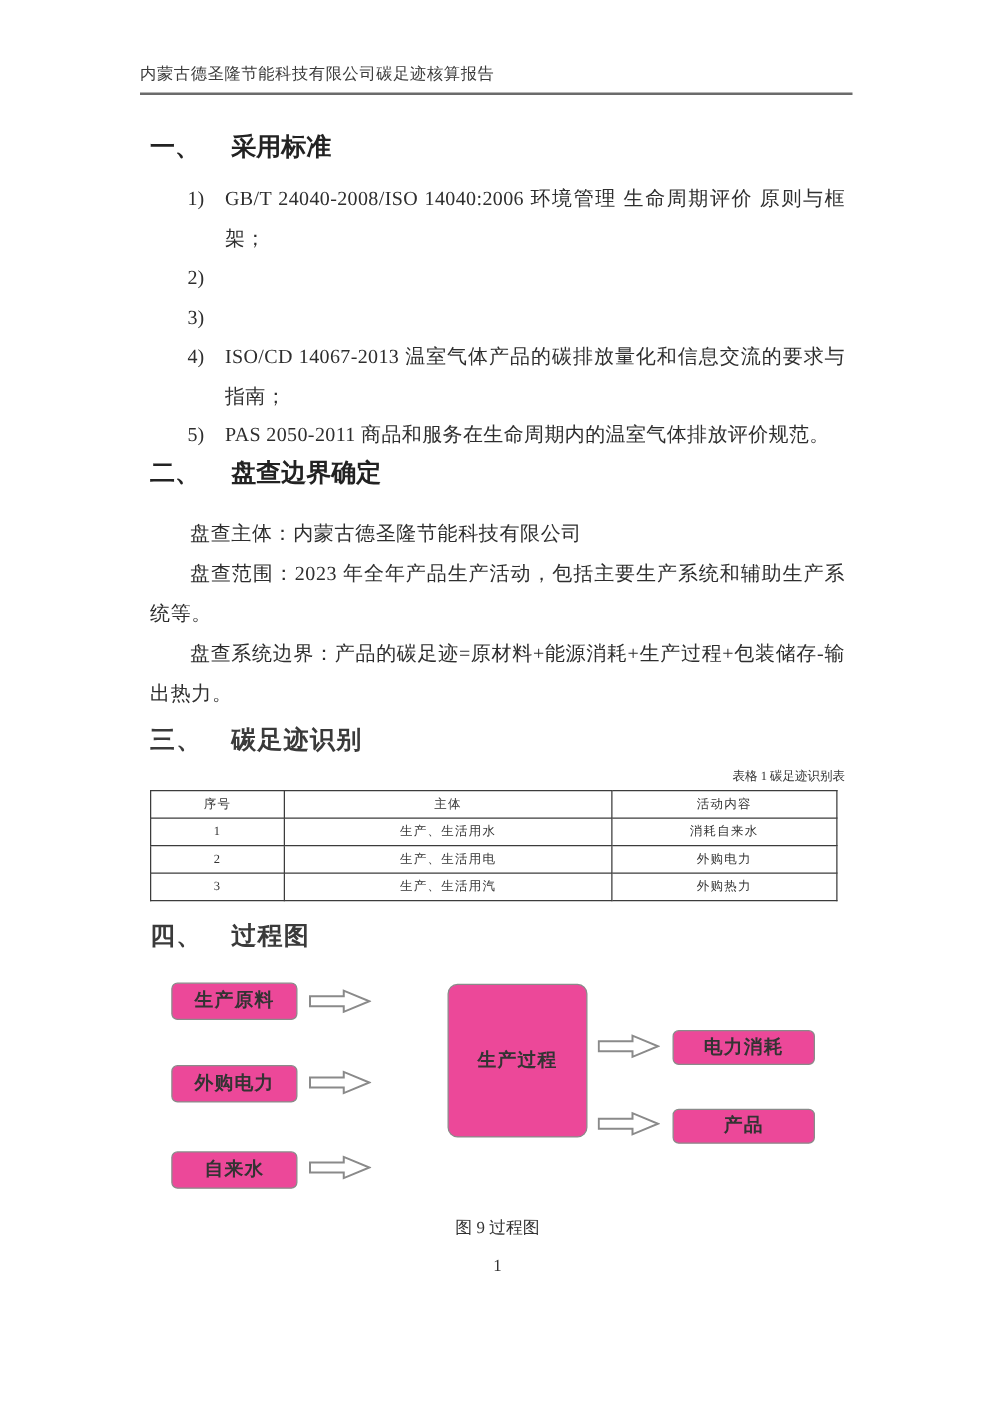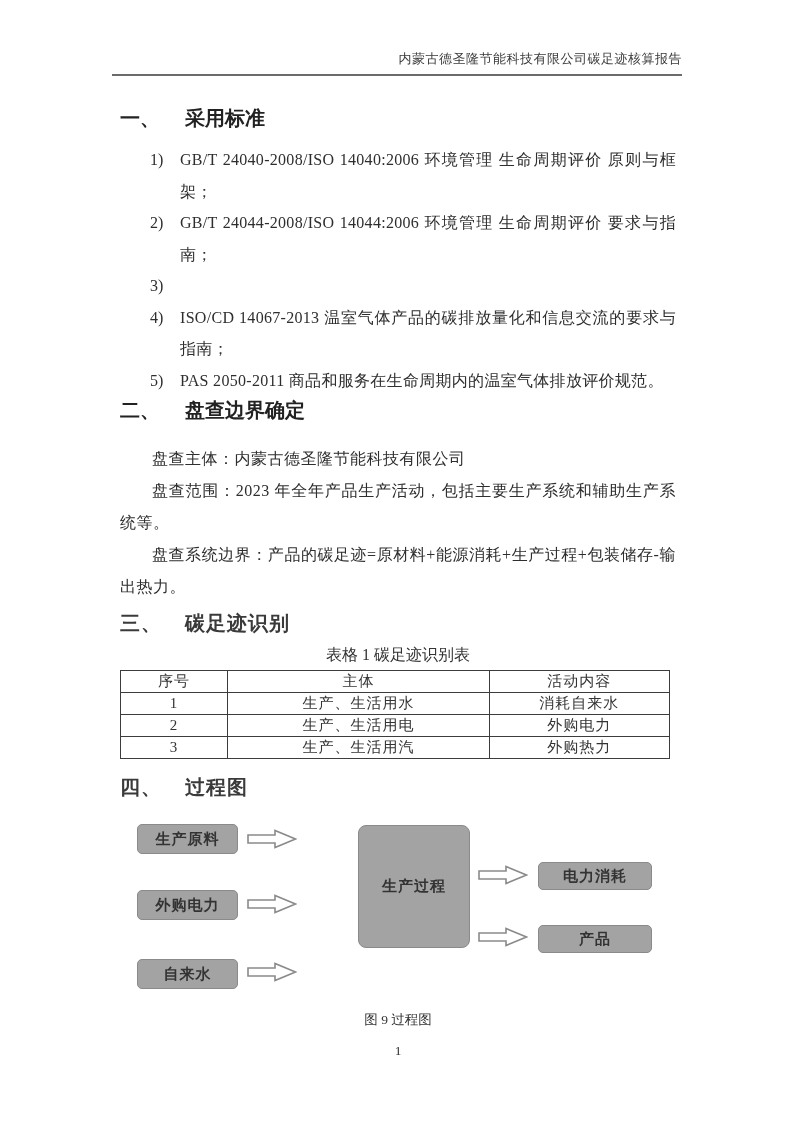--- a/index.html
+++ b/index.html
@@ -4,21 +4,21 @@
 <style>
   * { box-sizing: border-box; margin: 0; padding: 0; }
   html, body { background: #ffffff; }
   .page {
     width: 794px; height: 1123px; position: relative; background: #fff;
     font-family: "Liberation Serif", "DejaVu Serif", serif;
     color: #2e2e2e; overflow: hidden; margin: 0 auto;
   }
   .doc-header {
     position: absolute; top: 50px; left: 112px; right: 112px;
-    text-align: right; font-size: 13px; color: #3a3a3a;
+    text-align: left; font-size: 13px; color: #3a3a3a;
     padding-bottom: 6px; border-bottom: 2px solid #6b6b6b;
     letter-spacing: 0.5px;
   }
   .content { position: absolute; top: 96px; left: 120px; width: 556px; }
 
   .h-sans {
     display: flex; align-items: baseline;
     font-family: "Liberation Sans", "DejaVu Sans", sans-serif;
     font-weight: bold; font-size: 20px; color: #222; line-height: 28px;
   }
@@ -35,38 +35,38 @@
   .std-item { display: flex; font-size: 16px; line-height: 31.5px; }
   .std-num { flex: 0 0 30px; margin-left: 30px; }
   .std-text { flex: 1; text-align: justify; letter-spacing: 0.3px; }
 
   .para {
     font-size: 16px; line-height: 32px; text-indent: 2em;
     text-align: justify; letter-spacing: 0.5px;
   }
   .para-first { margin-top: 19px; }
 
-  .tbl-caption { margin-top: 8px; text-align: center; font-size: 16px; color: #333; }
+  .tbl-caption { margin-top: 8px; text-align: right; font-size: 10px; color: #333; }
   table.id-table {
     border-collapse: collapse; width: 550px; margin-top: 4px;
-    font-size: 15px; color: #333;
+    font-size: 10px; color: #333;
   }
   table.id-table td {
     border: 1.6px solid #3c3c3c; height: 22px; text-align: center;
     padding: 0 2px; line-height: 21px; letter-spacing: 1px;
   }
   .col-no { width: 107px; } .col-subj { width: 261px; } .col-act { width: 180px; }
 
   .h4-title { margin-top: 14px; }
 
   .diagram { position: relative; height: 202px; margin-top: 6px;
     font-family: "Liberation Sans", "DejaVu Sans", sans-serif; }
   .dbox {
     position: absolute; border: 1.6px solid #8a8a8a; border-radius: 5px;
-    background: #a3a3a3; display: flex; align-items: center; justify-content: center;
+    background: #ec4899; display: flex; align-items: center; justify-content: center;
     font-size: 15px; font-weight: 600; color: #333; letter-spacing: 1px;
   }
   .dbox.input { left: 17px; width: 101px; height: 30px; }
   .dbox.process { left: 238px; top: 18px; width: 112px; height: 123px; border-radius: 8px; }
   .dbox.output { left: 418px; width: 114px; height: 28px; }
   .darrow { position: absolute; width: 50px; height: 20px; }
 
   .fig-caption { text-align: center; font-size: 13.5px; color: #333; margin-top: 2px; }
   .page-num { text-align: center; font-size: 13.5px; color: #333; margin-top: 14px; }
 </style>
@@ -84,21 +84,20 @@
       <span>采用标准</span>
     </div>
 
     <div class="std-list">
       <div class="std-item">
         <span class="std-num">1)</span>
         <span class="std-text">GB/T 24040-2008/ISO 14040:2006 环境管理 生命周期评价 原则与框架；</span>
       </div>
       <div class="std-item">
         <span class="std-num">2)</span>
-        <span class="std-text">GB/T 24044-2008/ISO 14044:2006 环境管理  生命周期评价 要求与指南；</span>
       </div>
       <div class="std-item">
         <span class="std-num">3)</span>
       </div>
       <div class="std-item">
         <span class="std-num">4)</span>
         <span class="std-text">ISO/CD 14067-2013 温室气体产品的碳排放量化和信息交流的要求与指南；</span>
       </div>
       <div class="std-item">
         <span class="std-num">5)</span>

